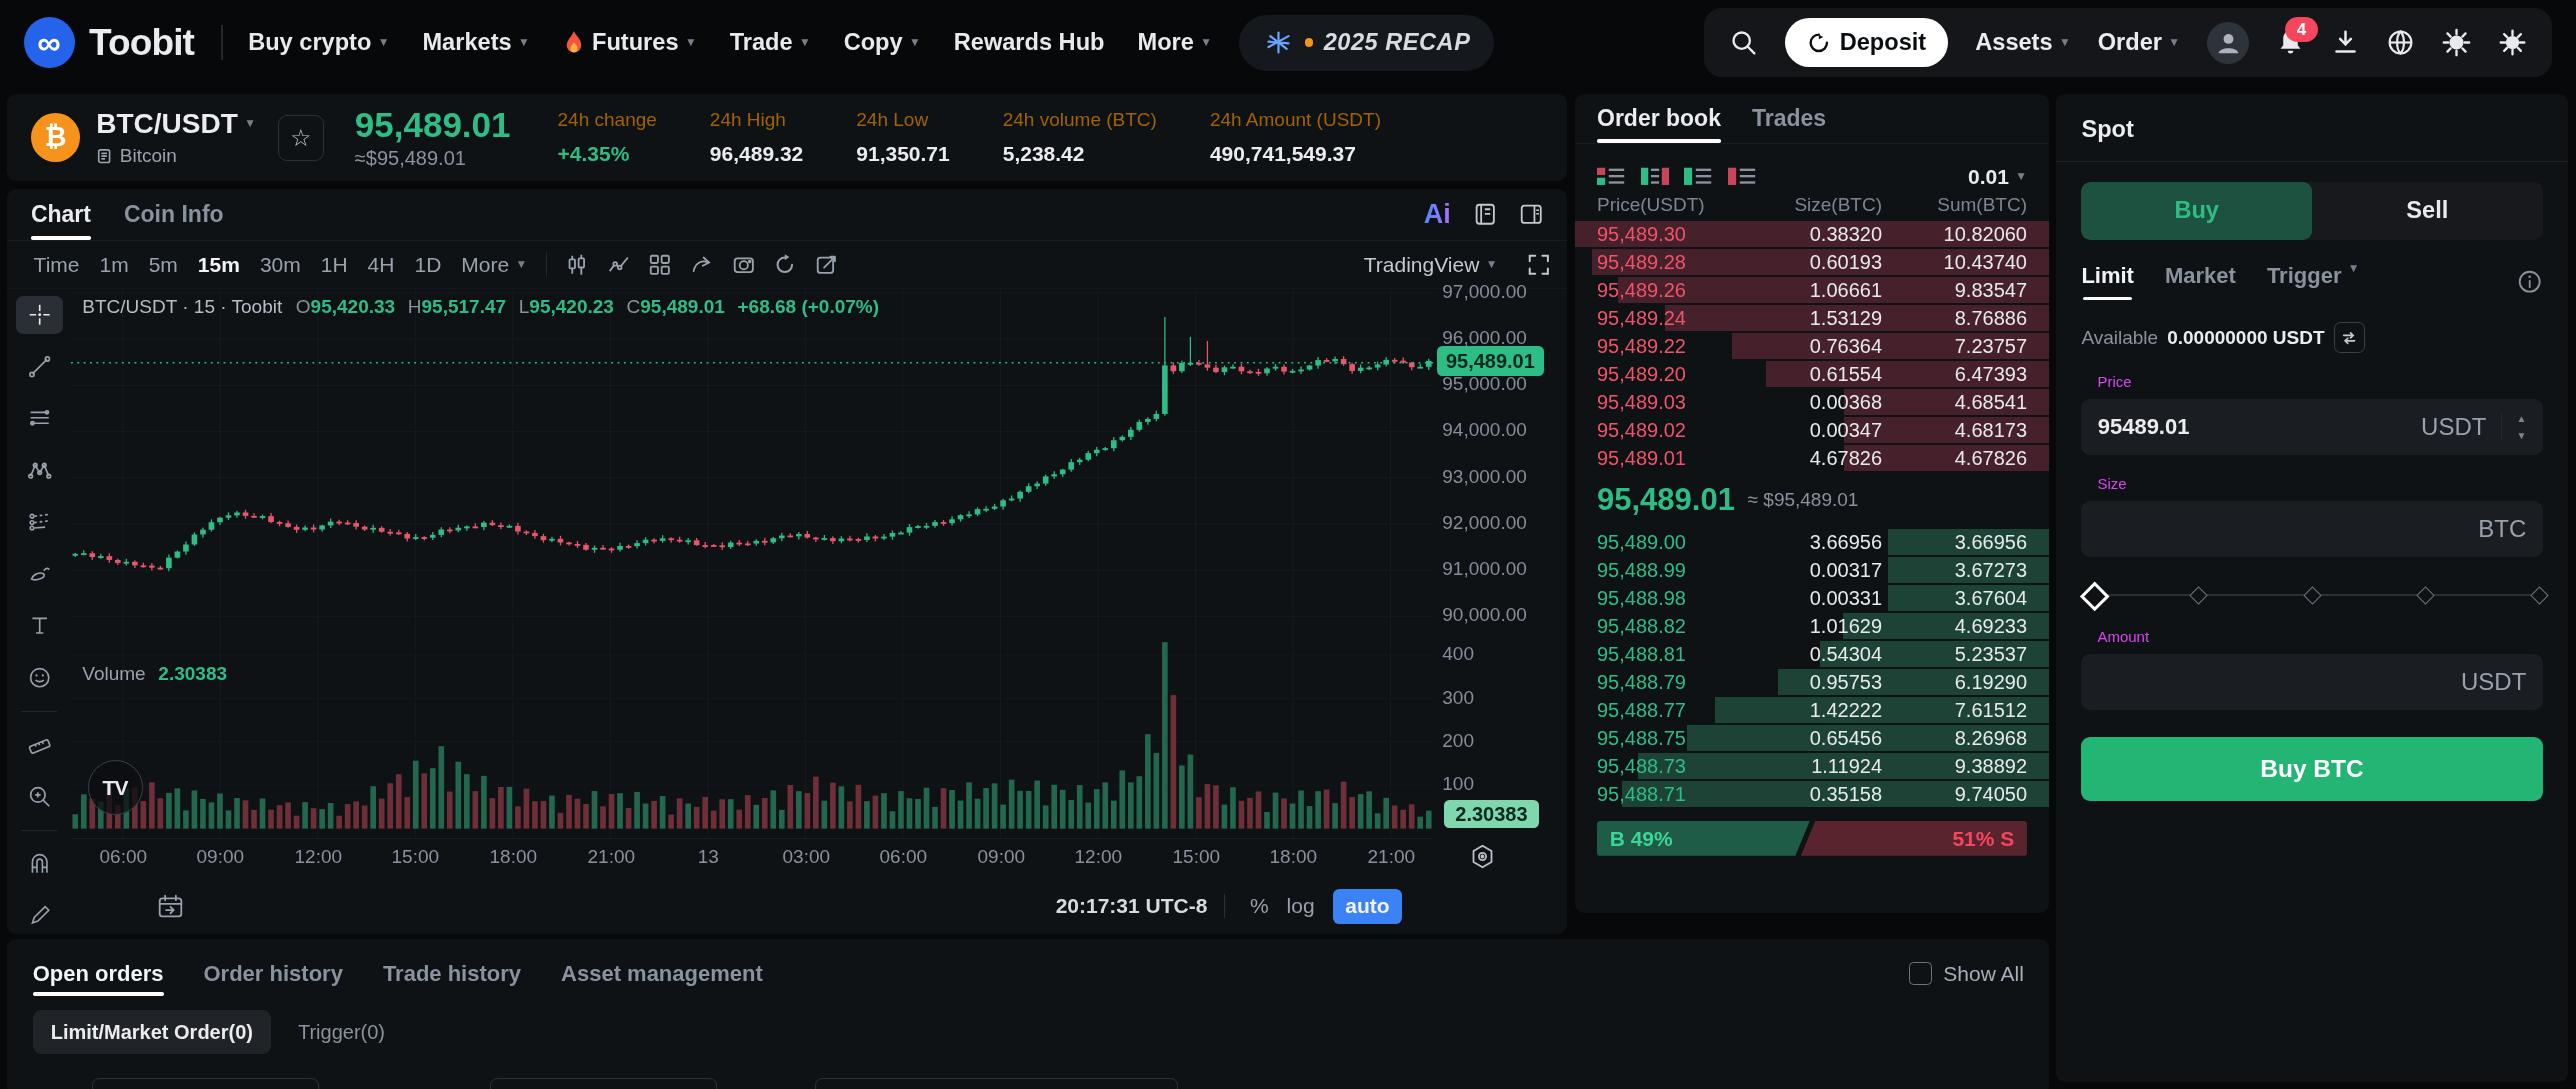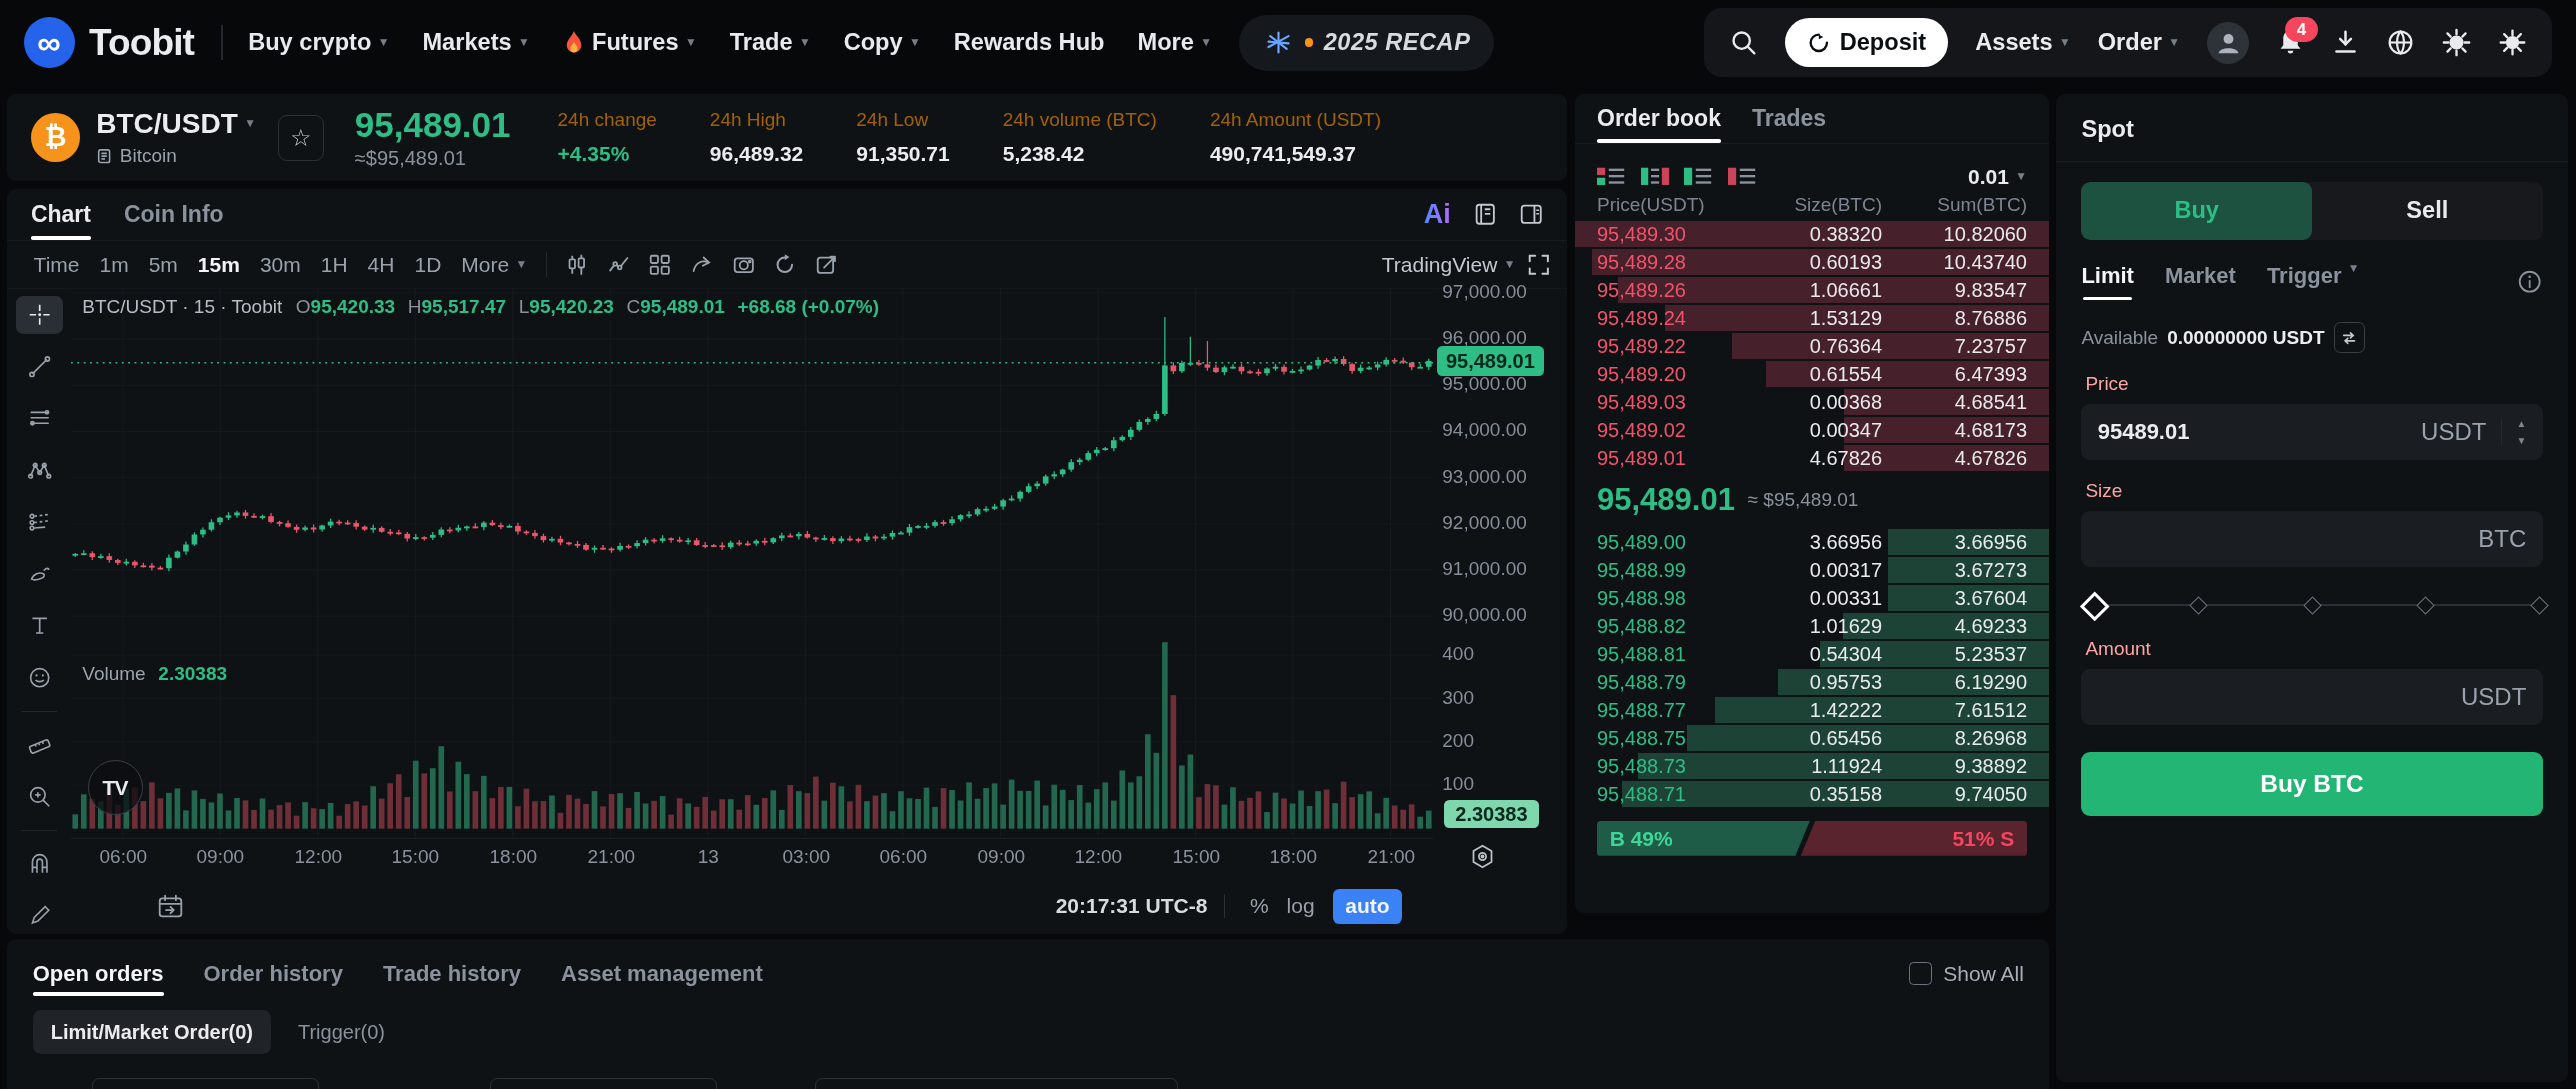--- a/index.html
+++ b/index.html
@@ -45,21 +45,21 @@
   .ctab{position:relative;font-size:23px;font-weight:700;height:51px;display:flex;align-items:center;cursor:pointer}
   .ctab.on:after{content:"";position:absolute;left:0;right:0;bottom:0;height:3.6px;background:#fff;border-radius:1.8px}
   .ctab.off{color:#8A929E;font-weight:600;margin-left:33px}
   .ctabs-right{margin-left:auto;display:flex;align-items:center;gap:22px}
   .ai{font-size:27px;font-weight:800;background:linear-gradient(90deg,#4F8BFF,#B26BFF);-webkit-background-clip:text;background-clip:text;color:transparent;cursor:pointer}
   .tbar{height:47px;display:flex;align-items:center;padding:0 16.3px;border-bottom:0.9px solid #14171C}
   .iv{font-size:21px;color:#98A1AC;padding:0 10px;cursor:pointer;display:flex;align-items:center}
   .iv.on{color:#F2F4F7;font-weight:700}
   .tsep{width:0.9px;height:25.4px;background:#23272D;margin:0 9px}
   .tico{padding:0 9px;cursor:pointer}
-  .tbar-right{margin-left:auto;display:flex;align-items:center;gap:12px;color:#C3C9D1;font-size:21px}
+  .tbar-right{margin-left:auto;display:flex;align-items:center;gap:30px;color:#C3C9D1;font-size:21px}
   .cbody{position:relative;height:645px;display:flex}
   .rail{width:64px;display:flex;flex-direction:column;align-items:center;padding-top:7.3px;gap:14.5px;flex:none}
   .rtool{width:47px;height:40px;display:flex;align-items:center;justify-content:center;border-radius:7.3px;cursor:pointer;color:#99A1AC}
   .rtool.on{background:#2A2E35;color:#E8EAED}
   .rdiv{width:36px;height:0.9px;background:#23272D}
   .cwrap{position:relative;width:1362px;flex:none}
   .legend{position:absolute;top:7.3px;left:11px;display:flex;gap:13.6px;font-size:19px;align-items:baseline;white-space:nowrap}
   .legend .sym{color:#B6BDC6}
   .legend .k{color:#8A929E}
   .legend .v{color:#2EBD85;font-weight:600}
@@ -114,21 +114,21 @@
   .seg .buy{background:#1D5240;color:#2EBD85;border-radius:9px}
   .seg .sell{color:#E8EAED}
   .typerow{display:flex;align-items:center;margin-top:23.6px;gap:31px}
   .typ{position:relative;font-size:22px;font-weight:600;color:#8A929E;cursor:pointer;padding-bottom:11px}
   .typ.on{color:#F2F4F7;font-weight:700}
   .typ.on:after{content:"";position:absolute;left:1.8px;right:1.8px;bottom:0;height:3.6px;background:#fff;border-radius:1.8px}
   .availrow{display:flex;align-items:center;margin-top:22px;gap:9px}
   .availrow .lb{font-size:19px;color:#8A929E}
   .availrow .vl{font-size:19px;font-weight:700}
   .swapico{width:29px;height:29px;border-radius:6.4px;border:1.8px solid #3A4048;display:flex;align-items:center;justify-content:center;color:#C3C9D1;cursor:pointer}
-  .flabel{font-size:19px;color:#fca5a5;margin:20px 4px 9px}
+  .flabel{font-size:15px;color:#d946ef;margin:20px 16px 9px}
   .finput{height:56px;border-radius:9px;background:#1A1D22;display:flex;align-items:center;padding:0 16.3px}
   .finput .val{font-size:22px;font-weight:600}
   .finput .unit{margin-left:auto;font-size:24px;color:#9AA3AD}
   .stepper{margin-left:14.5px;padding-left:14.5px;border-left:0.9px solid #272B31;display:flex;flex-direction:column;gap:7.3px;color:#7C8591;font-size:10px}
   .stepper span{cursor:pointer;line-height:1}
   .slider{position:relative;height:27px;margin:23.6px 3.6px 1.8px}
   .slider .track{position:absolute;left:0;right:0;top:12.7px;height:1.8px;background:#2B2F36}
   .dia{position:absolute;top:8.2px;width:11px;height:11px;border:1.8px solid #6B7280;background:#0F1215;transform:rotate(45deg);margin-left:-6.4px;cursor:pointer}
   .dia.on{width:15.4px;height:15.4px;border:3.6px solid #FFF;top:4.5px;margin-left:-10px}
   .buybtn{margin-top:27px;height:64px;border-radius:9px;background:#22B573;display:flex;align-items:center;justify-content:center;font-size:24.5px;font-weight:700;color:#fff;cursor:pointer}

